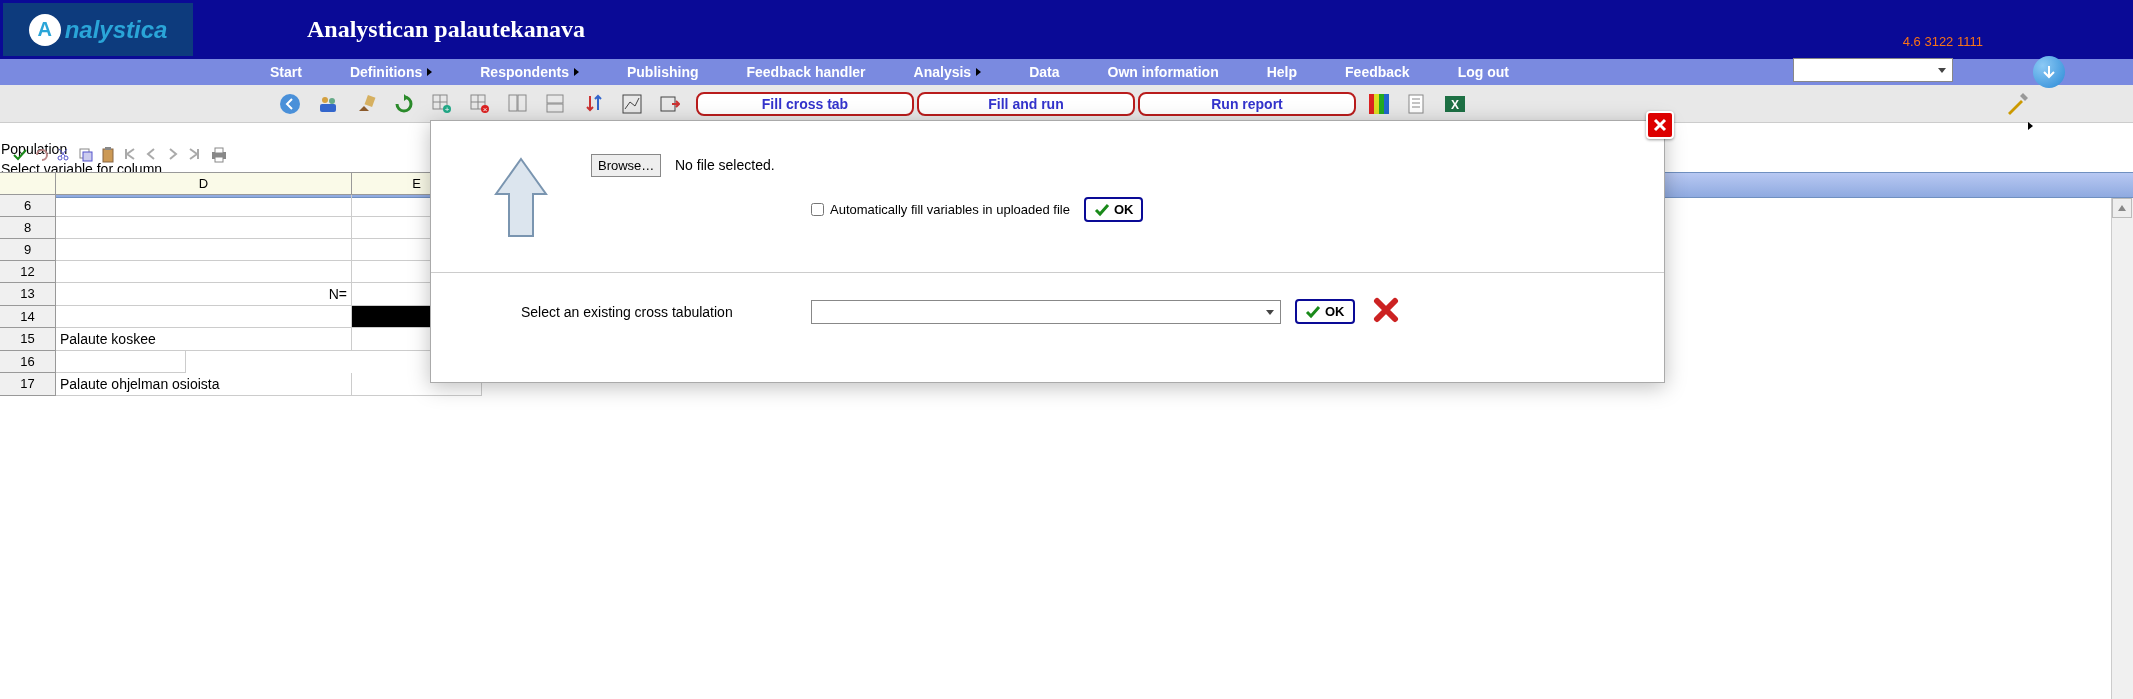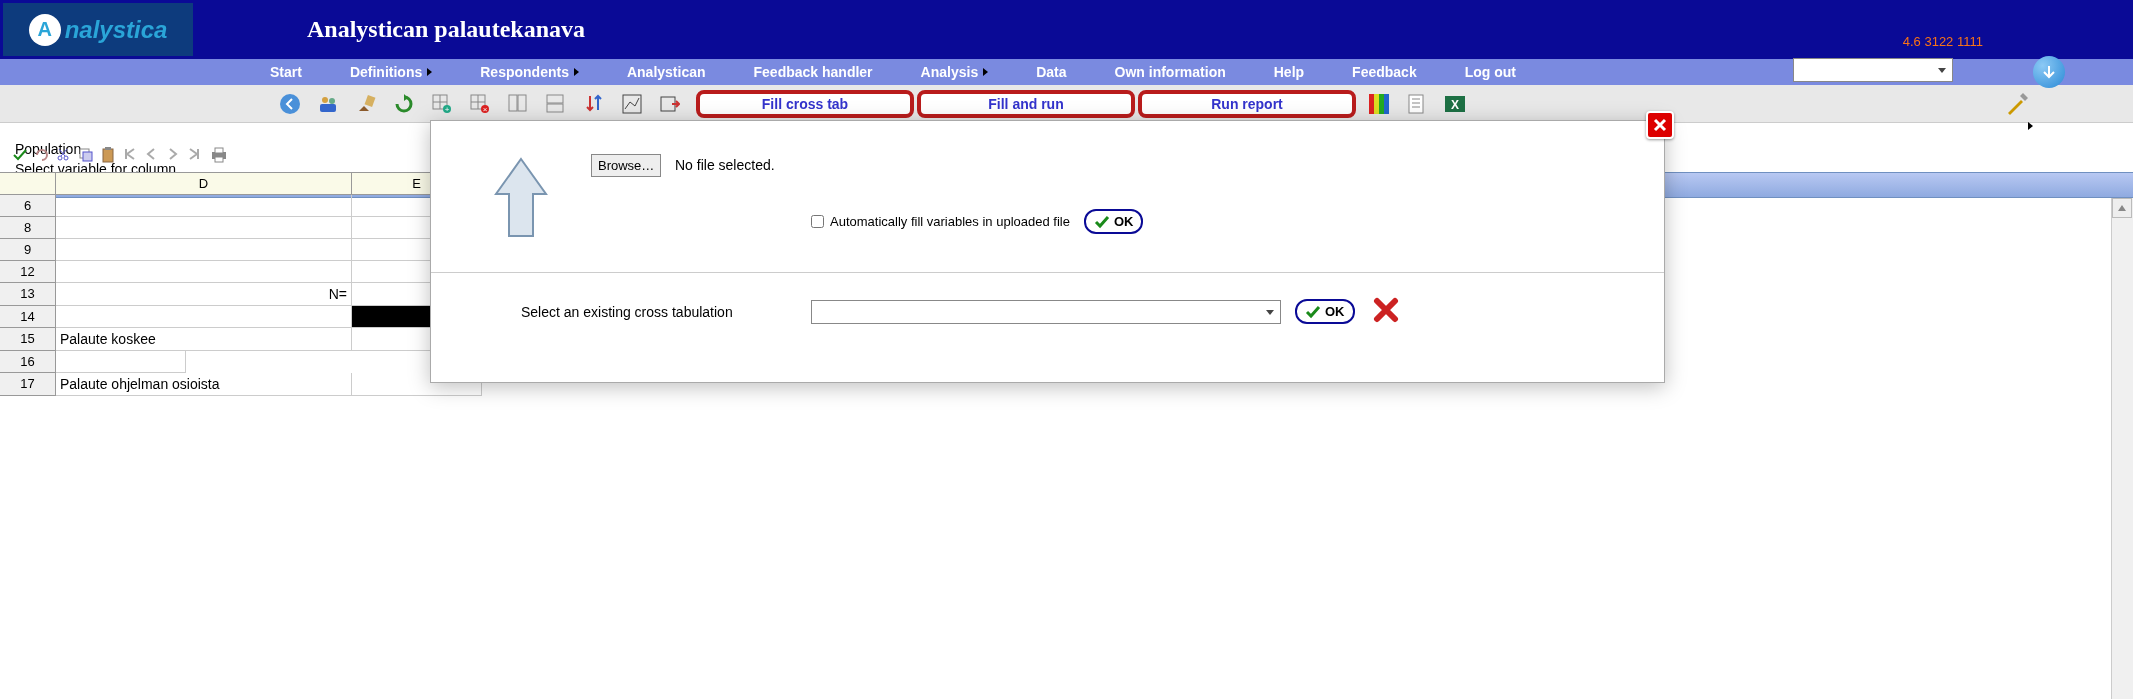--- a/index.html
+++ b/index.html
@@ -11,24 +11,24 @@
 .logo-a { background: #fff; color: #2aa5d8; width: 32px; height: 32px; border-radius: 50%; display: flex; align-items: center; justify-content: center; font-size: 20px; font-style: normal; margin-right: 4px; }
 .app-title { color: #fff; font-size: 24px; font-weight: bold; margin-left: 114px; font-family: Liberation Serif, serif; }
 .version { color: #f97316; font-size: 13px; position: absolute; right: 150px; top: 34px; }
 
 .nav-bar { background: #7a8ae0; height: 26px; display: flex; align-items: center; padding-left: 270px; color: #fff; font-weight: bold; font-size: 14px; }
 .nav-item { margin-right: 48px; cursor: pointer; display: flex; align-items: center; }
 .nav-arrow { width: 0; height: 0; border-left: 5px solid #000; border-top: 4px solid transparent; border-bottom: 4px solid transparent; margin-left: 5px; }
 
 .toolbar { background: #e8e8e8; height: 38px; display: flex; align-items: center; padding-left: 278px; border-bottom: 1px solid #ccc; }
 .tb-icon { width: 24px; height: 24px; margin-right: 14px; cursor: pointer; display: flex; align-items: center; justify-content: center; }
-.tab-btn { background: #fff; border: 4px solid #b91c1c; border-radius: 8px; padding: 2px 20px; color: #3333cc; font-weight: bold; font-size: 14px; margin-right: 3px; cursor: pointer; width: 218px; text-align: center; }
+.tab-btn { background: #fff; border: 2px solid #b91c1c; border-radius: 8px; padding: 2px 20px; color: #3333cc; font-weight: bold; font-size: 14px; margin-right: 3px; cursor: pointer; width: 218px; text-align: center; }
 
 .content { position: relative; display: flex; }
-.left-labels { padding: 18px 0 0 15px; font-size: 14px; }
+.left-labels { padding: 18px 0 0 1px; font-size: 14px; }
 .left-labels div { margin-bottom: 4px; }
 
 .blue-arrow-down { position: absolute; right: 68px; top: 56px; width: 32px; height: 32px; border-radius: 50%; background: radial-gradient(circle at 30% 30%, #8cc9f5, #2a8ad6); display: flex; align-items: center; justify-content: center; cursor: pointer; }
 .blue-arrow-down svg { fill: #fff; }
 
 .dropdown-right { position: absolute; right: 180px; top: 58px; width: 160px; height: 24px; border: 1px solid #888; background: #fff; }
 .dropdown-right::after { content: ""; position: absolute; right: 6px; top: 9px; width: 0; height: 0; border-left: 4px solid transparent; border-right: 4px solid transparent; border-top: 5px solid #444; }
 
 .spread-toolbar { position: absolute; left: 12px; top: 147px; display: flex; gap: 6px; align-items: center; }
 .spread-toolbar span { width: 16px; height: 16px; cursor: pointer; }
@@ -50,23 +50,23 @@
 
 .modal { position: absolute; left: 430px; top: 120px; width: 1235px; background: #fff; border: 1px solid #aaa; box-shadow: 0 4px 20px rgba(0,0,0,0.25); z-index: 100; }
 .modal-close { position: absolute; right: -10px; top: -10px; width: 28px; height: 28px; background: #d00; border-radius: 4px; display: flex; align-items: center; justify-content: center; cursor: pointer; border: 2px solid #fff; box-shadow: 0 1px 3px rgba(0,0,0,0.4); }
 .modal-close svg { fill: #fff; }
 
 .modal-top { padding: 33px 30px 28px 60px; display: flex; align-items: flex-start; border-bottom: 1px solid #ccc; }
 .upload-arrow { width: 60px; height: 90px; margin-right: 40px; }
 .browse-btn { background: #eee; border: 1px solid #888; padding: 3px 6px; cursor: pointer; font-size: 13px; }
 .file-status { margin-left: 10px; font-size: 14px; }
 
-.auto-fill { display: flex; align-items: center; margin-top: 32px; margin-left: 220px; }
+.auto-fill { display: flex; align-items: center; margin-top: 20px; margin-left: 220px; }
 .auto-fill input { margin-right: 6px; }
-.ok-btn { border: 2px solid #0a0a96; border-radius: 12px; background: #fff; padding: 3px 8px; margin-left: 14px; cursor: pointer; display: flex; align-items: center; font-weight: bold; font-size: 13px; }
+.ok-btn { border: 2px solid #0a0a96; border-radius: 4px; background: #fff; padding: 3px 8px; margin-left: 14px; cursor: pointer; display: flex; align-items: center; font-weight: bold; font-size: 13px; }
 .ok-btn svg { margin-right: 4px; }
 
 .modal-bottom { padding: 24px 30px 36px 90px; }
 .form-row { display: flex; align-items: center; margin-bottom: 20px; }
 .form-label { width: 290px; font-size: 14px; }
 .form-select { width: 470px; height: 24px; border: 1px solid #888; background: #fff; position: relative; }
 .form-select::after { content: ""; position: absolute; right: 6px; top: 9px; width: 0; height: 0; border-left: 4px solid transparent; border-right: 4px solid transparent; border-top: 5px solid #444; }
 .form-input { width: 470px; height: 24px; border: 1px solid #888; padding: 2px 4px; }
 .red-x { margin-left: 18px; cursor: pointer; }
 .save-icons { margin-left: 18px; display: flex; gap: 12px; }
@@ -98,21 +98,21 @@
     </div>
   <div class="nav-item">
       <span>Definitions</span>
       <span class="nav-arrow"></span>
     </div>
   <div class="nav-item">
       <span>Respondents</span>
       <span class="nav-arrow"></span>
     </div>
   <div class="nav-item">
-      <span>Analystican</span>
+      <span>Publishing</span>
     </div>
   <div class="nav-item">
       <span>Feedback handler</span>
     </div>
   <div class="nav-item">
       <span>Analysis</span>
       <span class="nav-arrow"></span>
     </div>
   <div class="nav-item">
       <span>Data</span>

